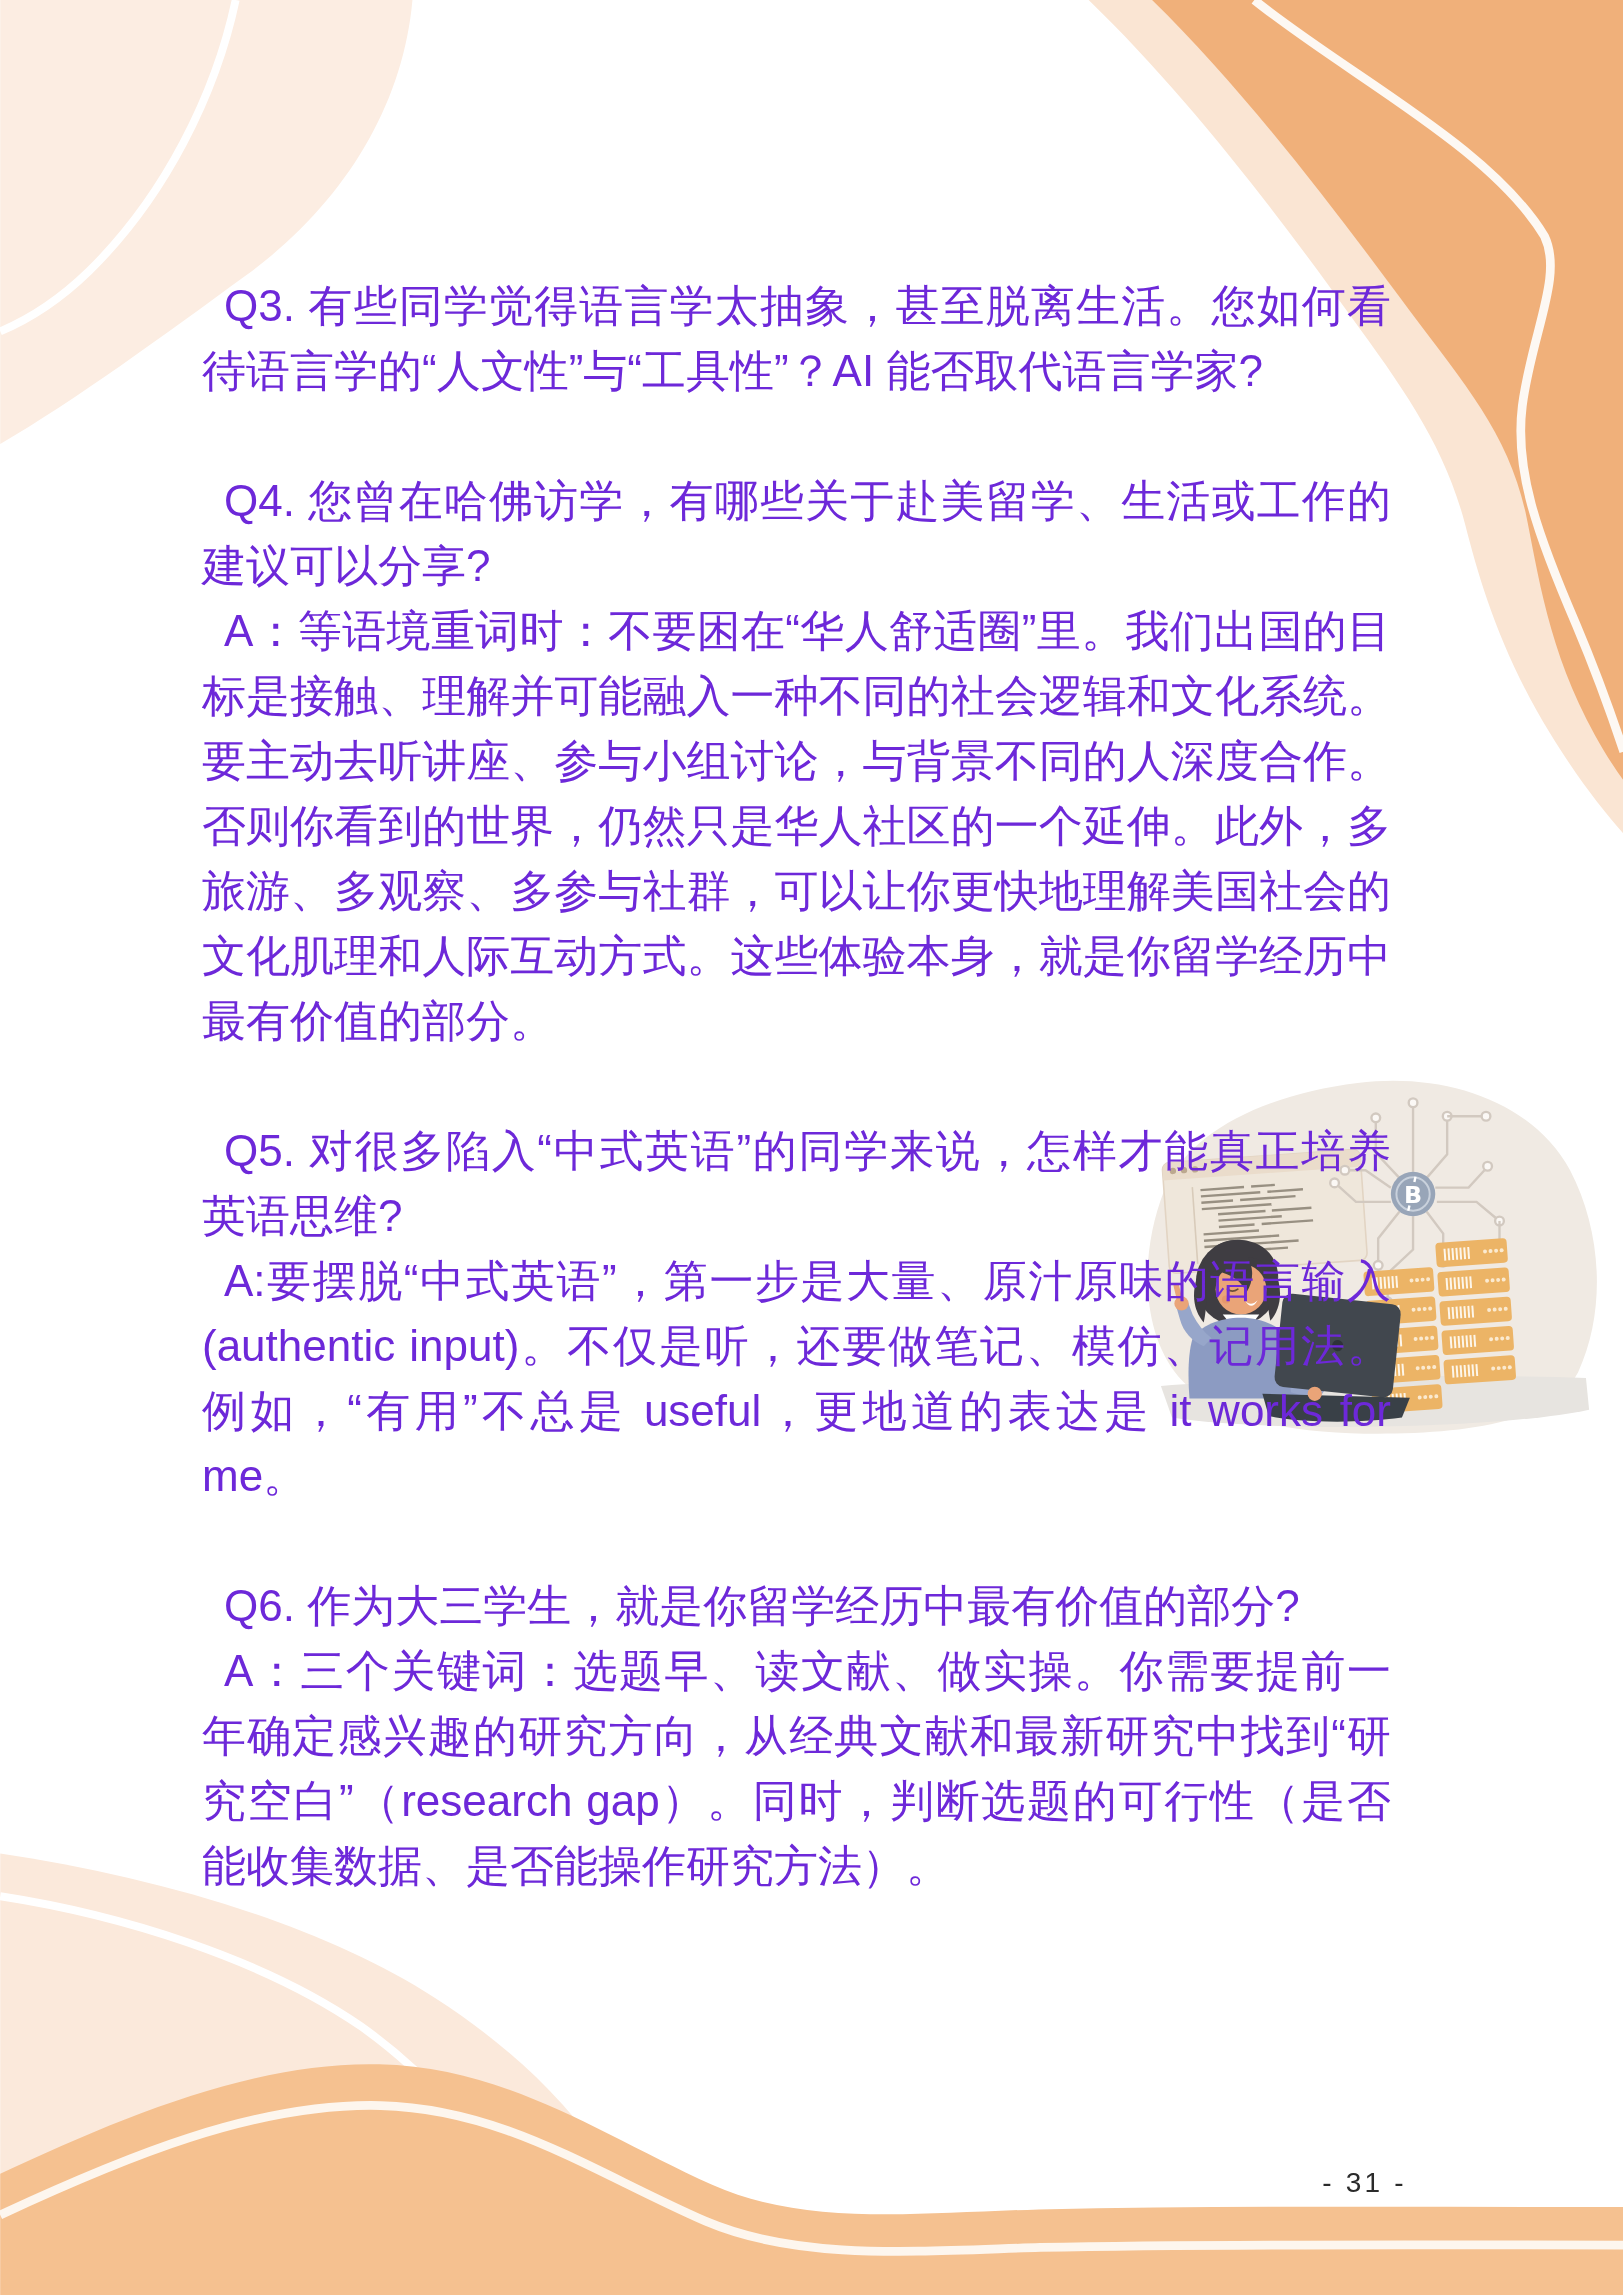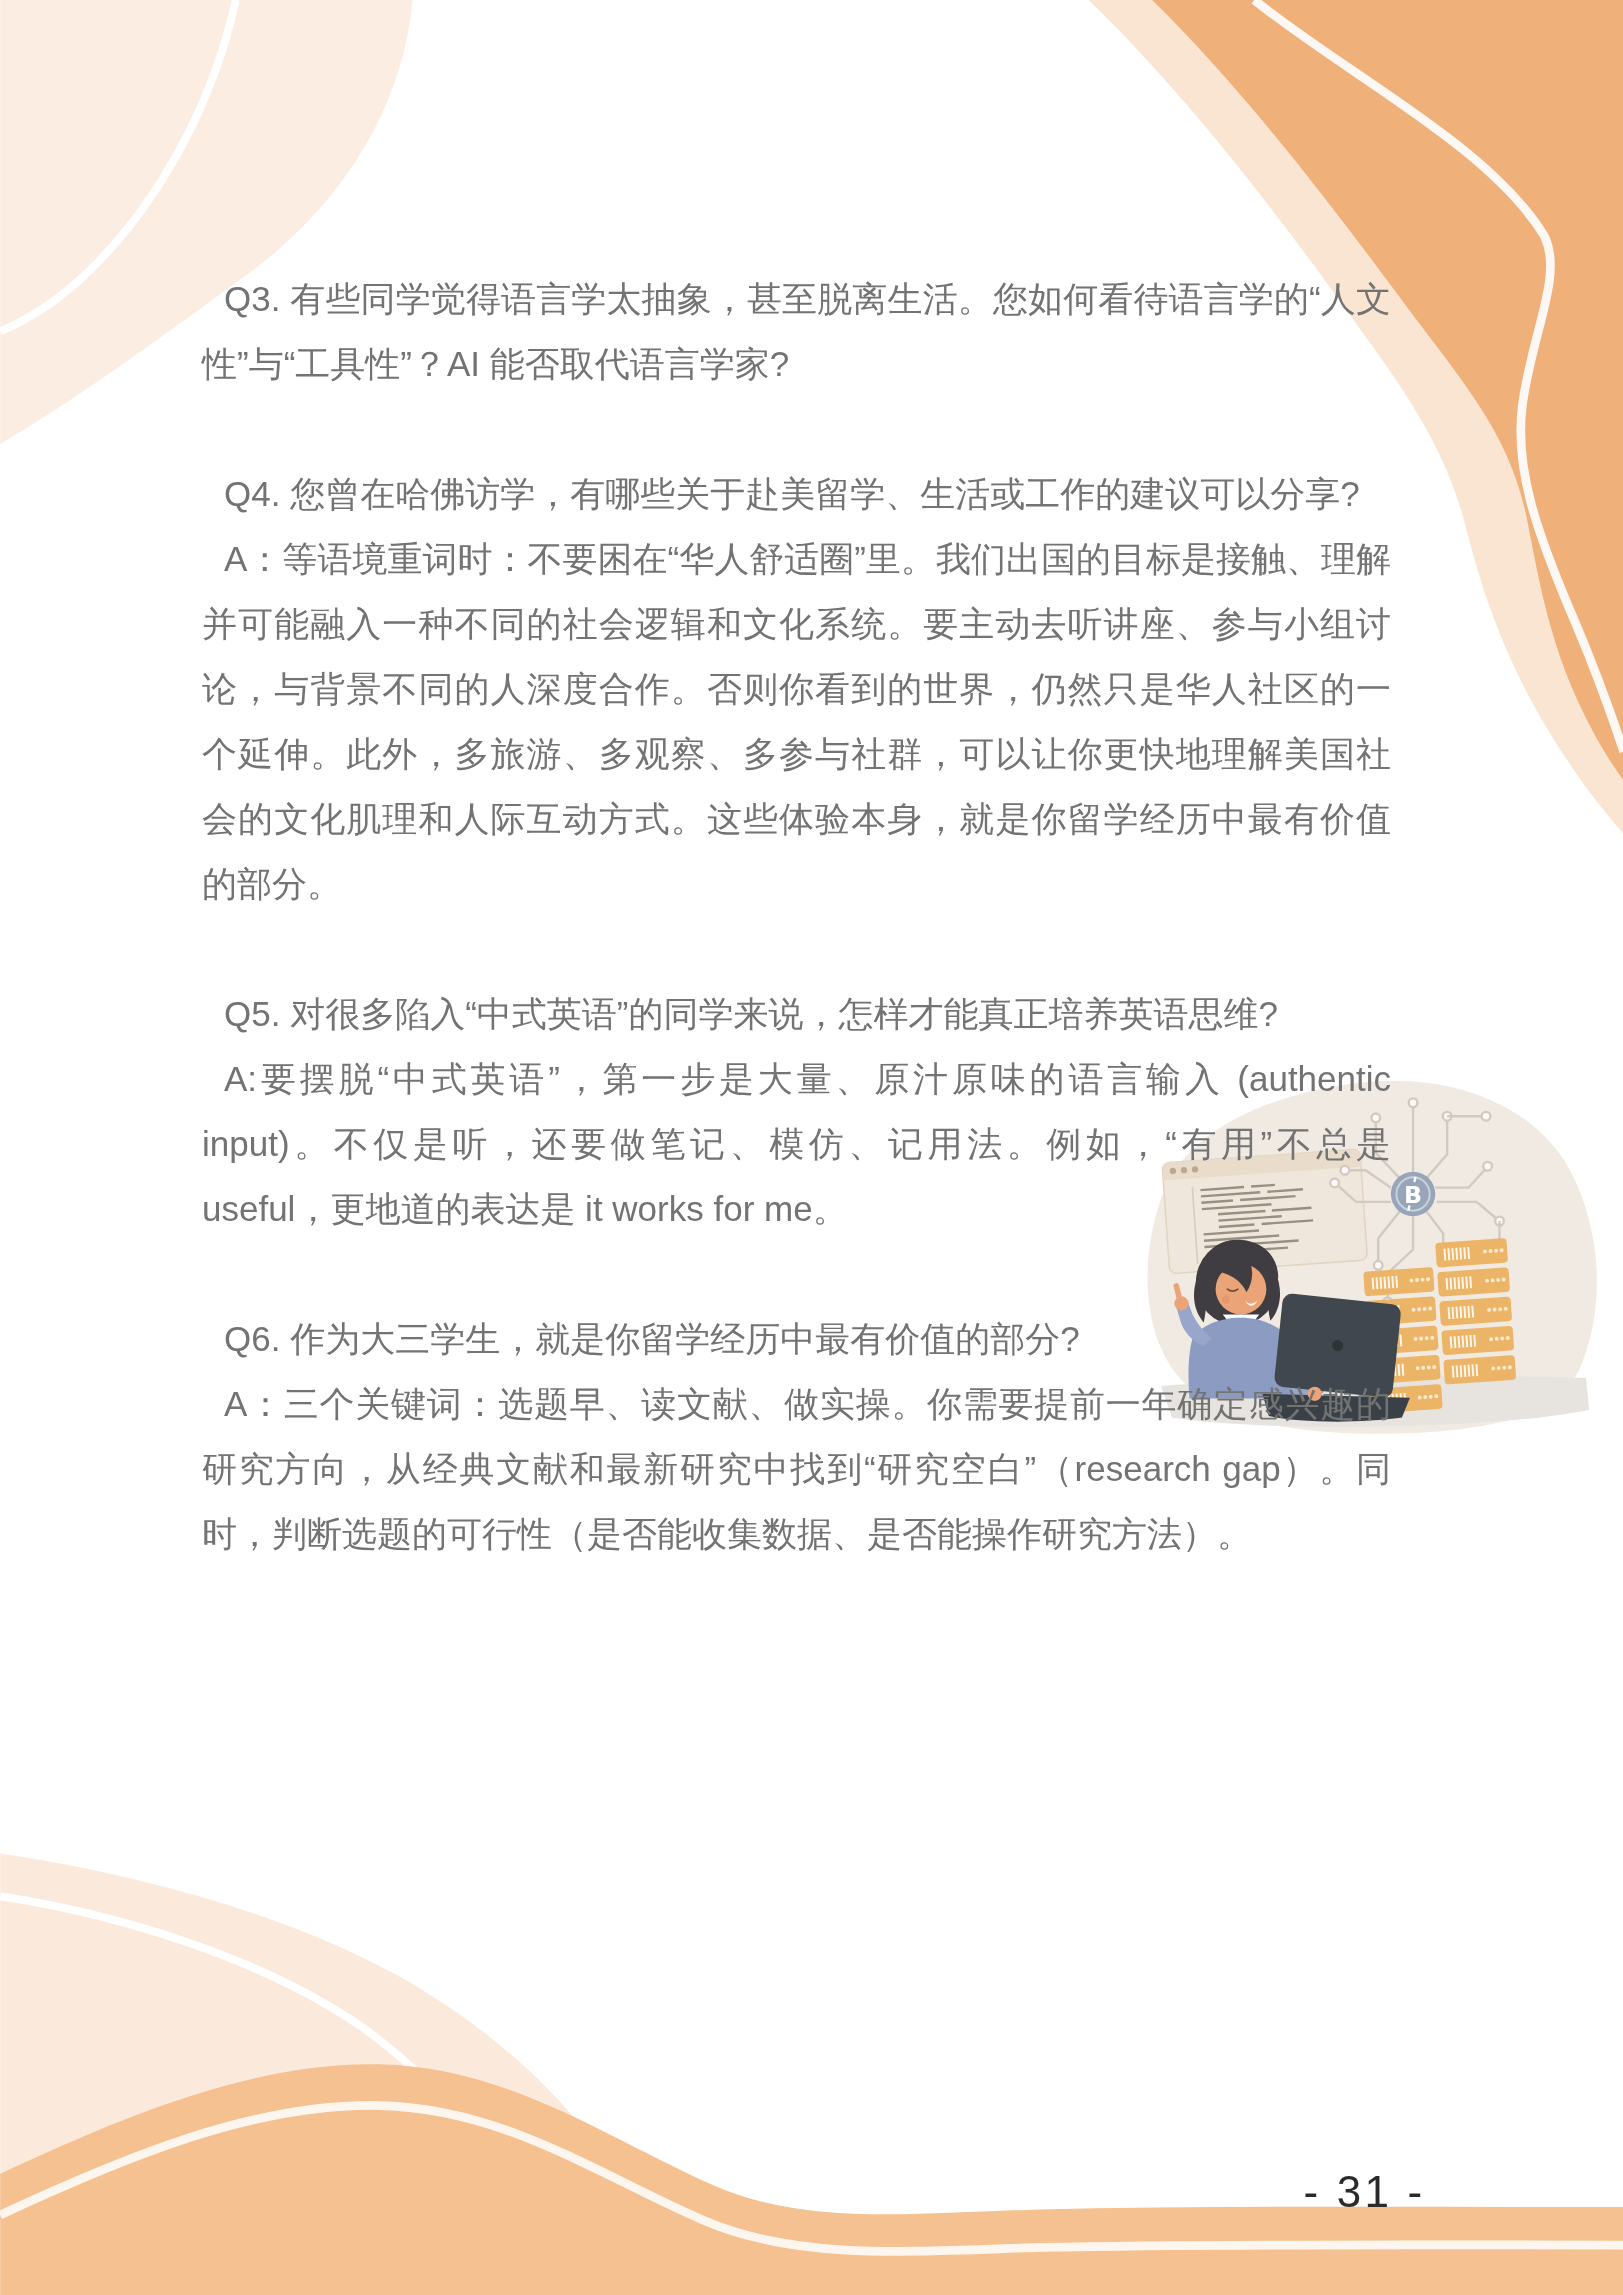--- a/index.html
+++ b/index.html
@@ -7,32 +7,32 @@
     width:1624px;height:2295px;
     position:relative;overflow:hidden;
     background:#ffffff;
     font-family:"Liberation Sans","DejaVu Sans",sans-serif;
   }
   svg{display:block;}
   #decor,#illustration{position:absolute;pointer-events:none;}
   #decor{left:0;top:0;z-index:0;}
   #illustration{left:1126px;top:1059px;z-index:1;}
   #qa-container{
-    position:absolute;left:202px;top:266px;width:1189px;z-index:2;
-    color:#737373;
-    font-size:35px;line-height:65px;
+    position:absolute;left:202px;top:273px;width:1189px;z-index:2;
+    color:#6d28d9;
+    font-size:44px;line-height:65px;
     text-align:justify;
   }
   .qa-group + .qa-group{margin-top:65px;}
   .qa-group p{margin:0;}
   .indent-latin{text-indent:22px;}
   .indent-cjk{text-indent:76px;}
   #page-number{
     position:absolute;left:1285px;top:2167px;width:159px;z-index:2;
-    text-align:center;font-size:44px;color:#2b2b2b;letter-spacing:3.2px;
+    text-align:center;font-size:28px;color:#2b2b2b;letter-spacing:3.2px;
   }
 </style>
 </head>
 <body>
 
 <svg id="decor" width="1624" height="2295" viewBox="0 0 2048 2895">
 
   <path d="M0,0 L520,0 C508,135 432,258 312,346 C205,424 95,505 0,560 Z" fill="#FCEDE2"></path>
   <path d="M297,0 C272,118 208,248 112,342 C76,377 38,402 0,418" fill="none" stroke="#FFFFFF" stroke-width="10"></path>
 

